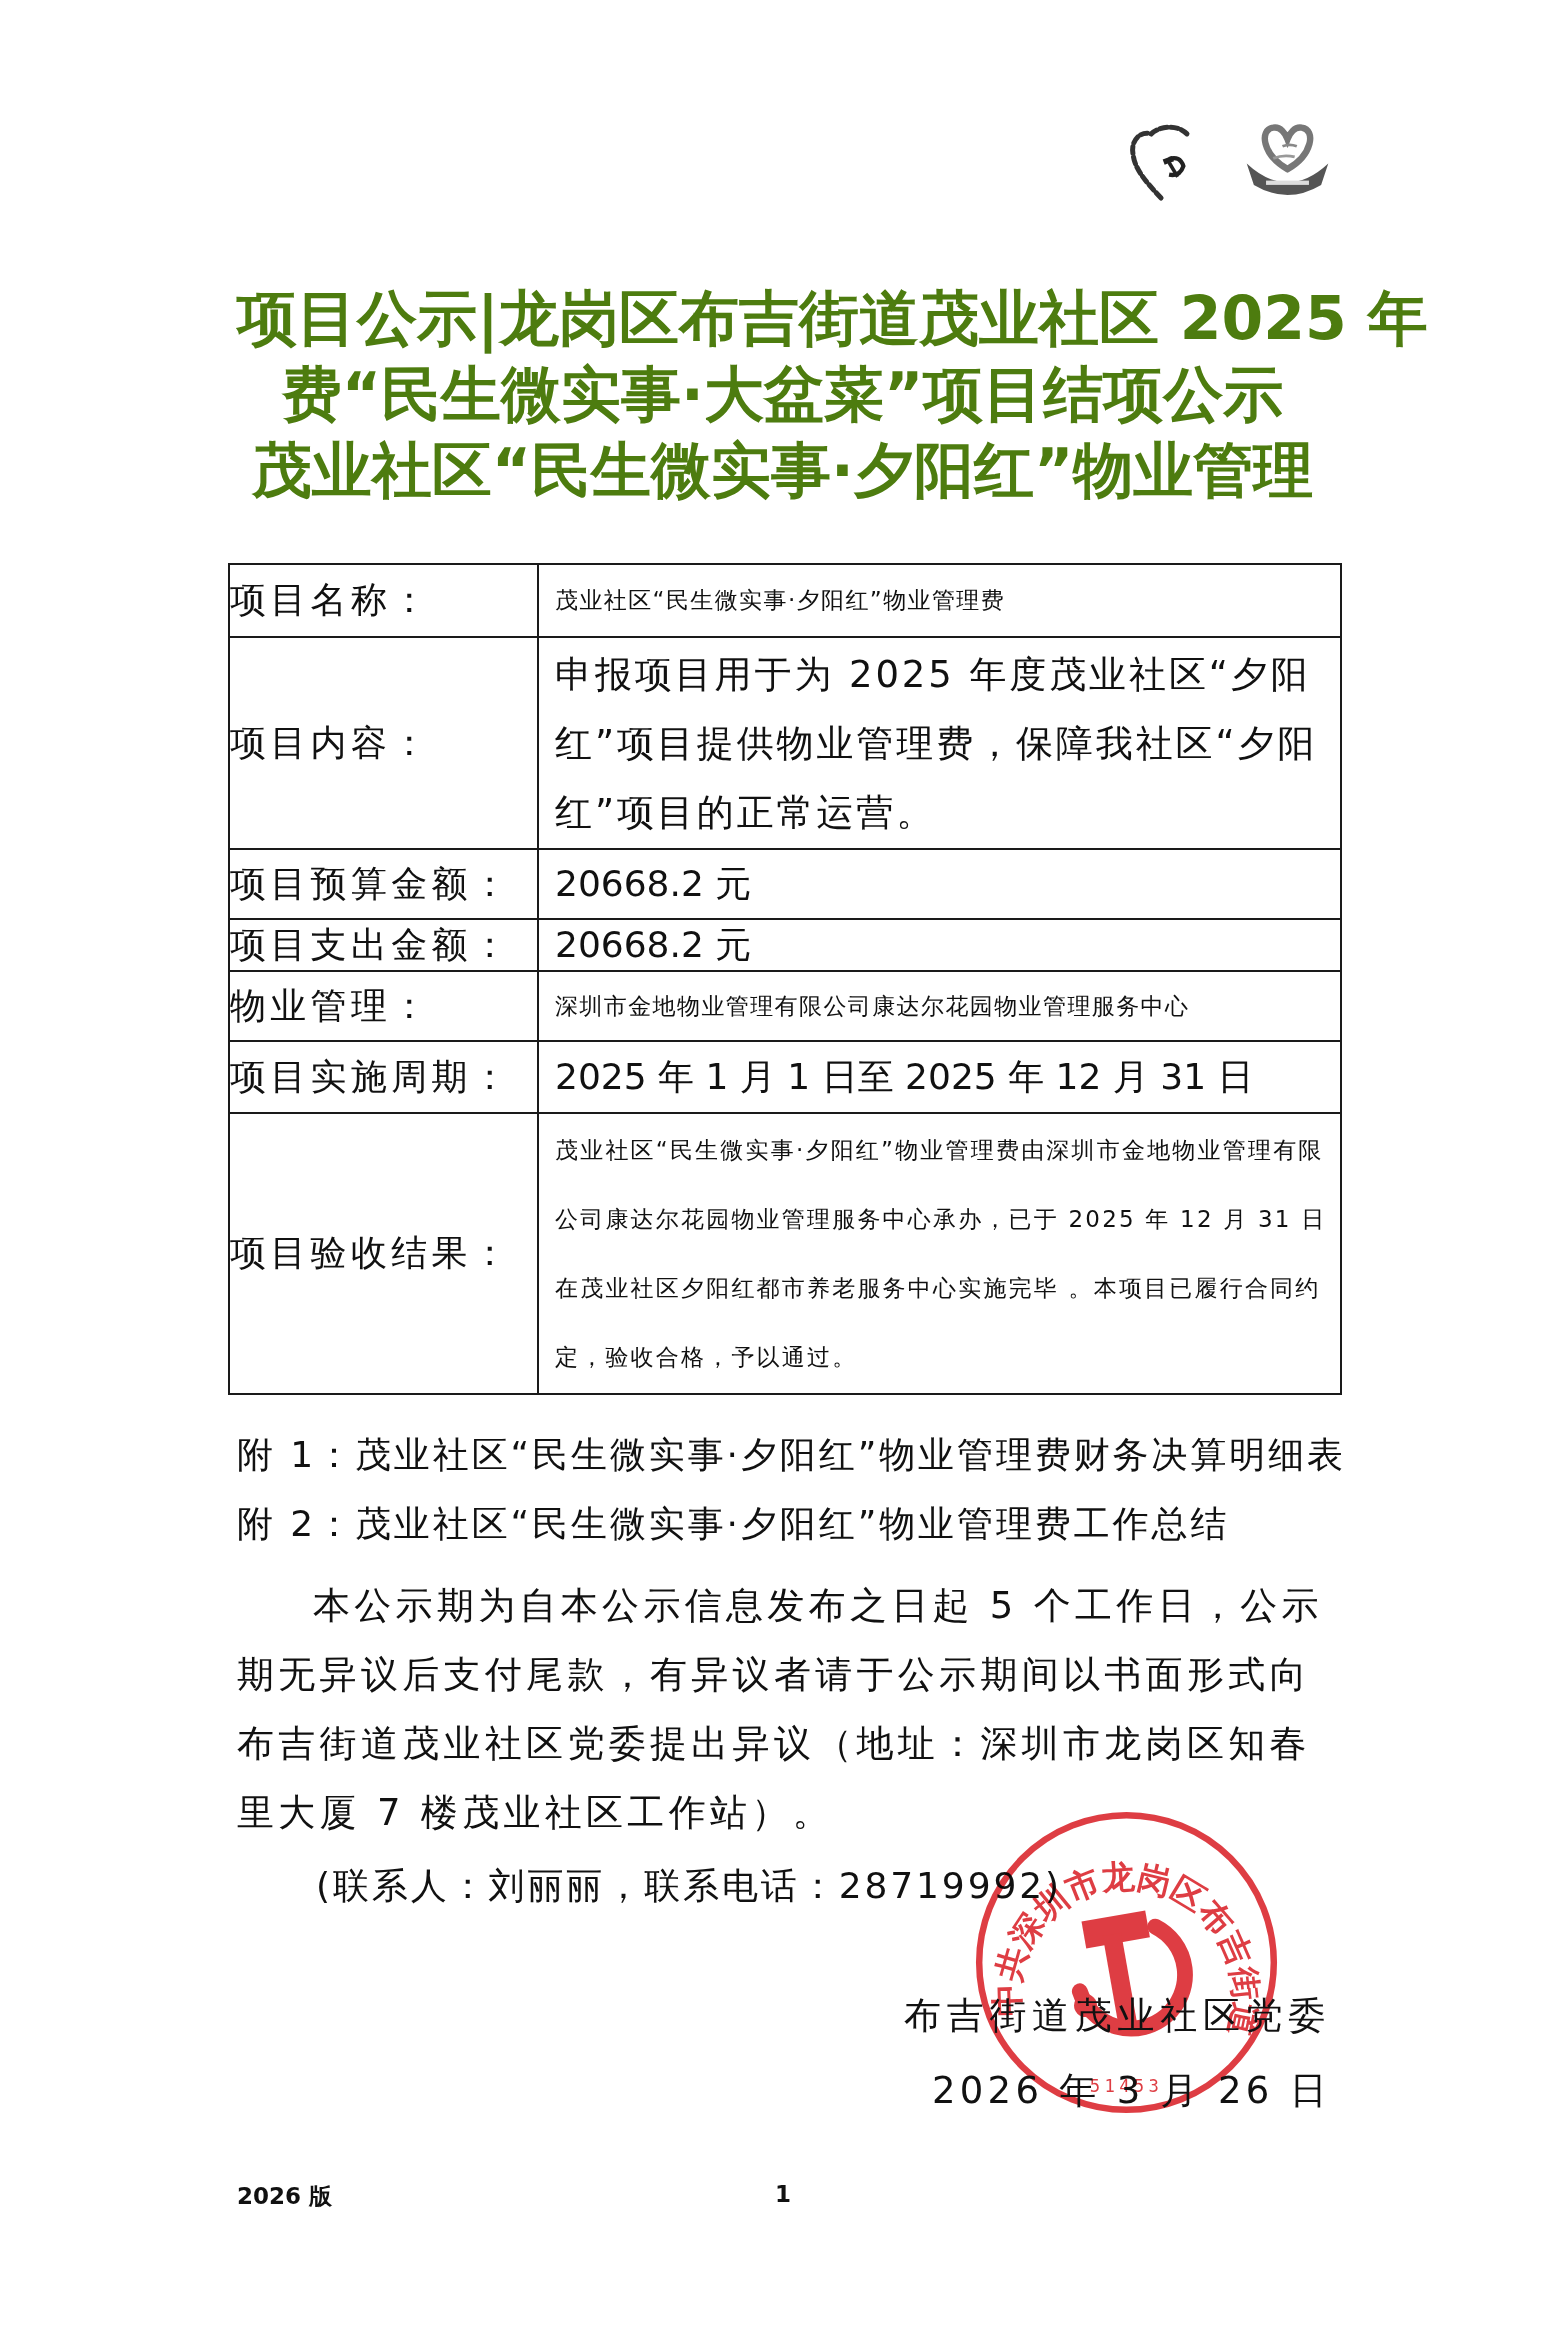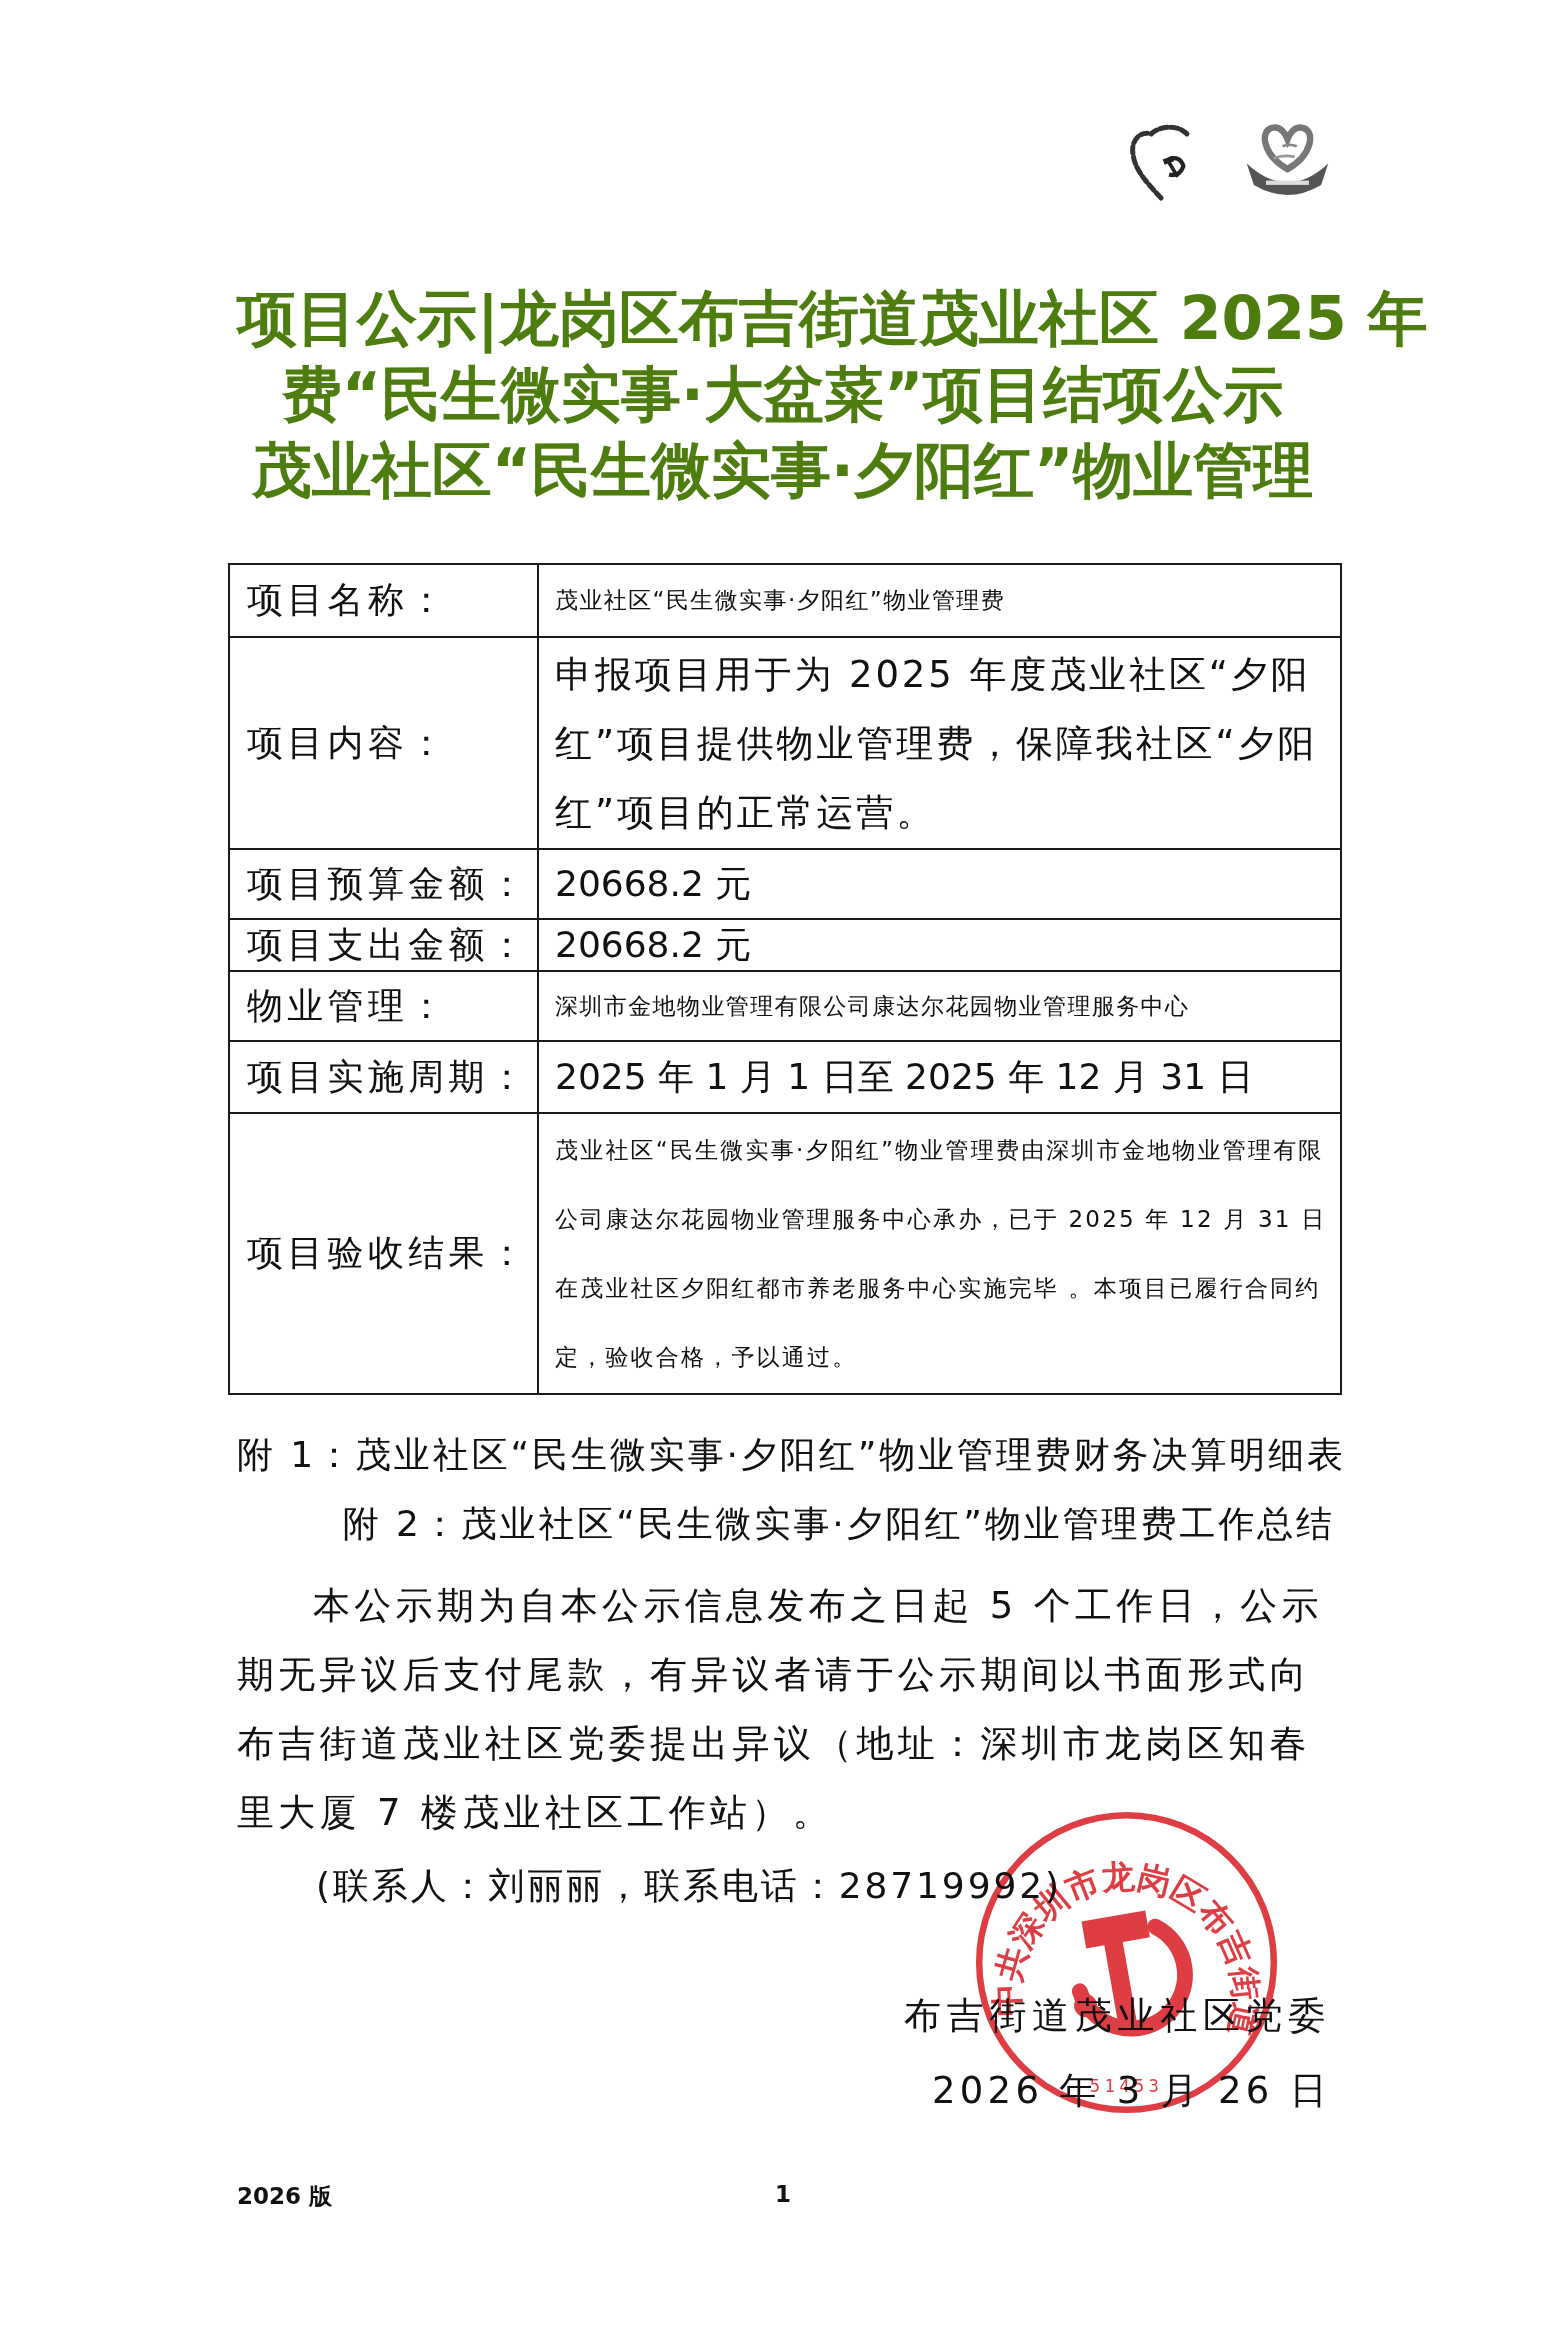--- a/index.html
+++ b/index.html
@@ -43,21 +43,20 @@
       table-layout: fixed;
     }
     table.info td {
       border: 2.9px solid #1a1a1a;
       vertical-align: middle;
     }
     td.label {
       width: 309px;
       font-size: 36px;
       letter-spacing: 4.3px;
-      padding-left: 17px;
       white-space: nowrap;
       margin-top: 36px;
     }
     td.value {
       padding-left: 16px;
       padding-right: 2px;
       font-size: 36px;
     }
     td.value.small {
       font-size: 23px;
@@ -72,21 +71,20 @@
       font-size: 23px;
       line-height: 69px;
       letter-spacing: 2.2px;
     }
     .body-text {
       position: absolute;
       left: 237px; width: 1098px;
       font-size: 36px;
       letter-spacing: 2.9px;
       white-space: nowrap;
-      text-align: right;
     }
     .paragraph {
       position: absolute;
       left: 237px; top: 1571px; width: 1098px;
       font-size: 37px;
       line-height: 69px;
       letter-spacing: 4.3px;
     }
     .paragraph .indent { display: inline-block; width: 76px; }
     .contact {

